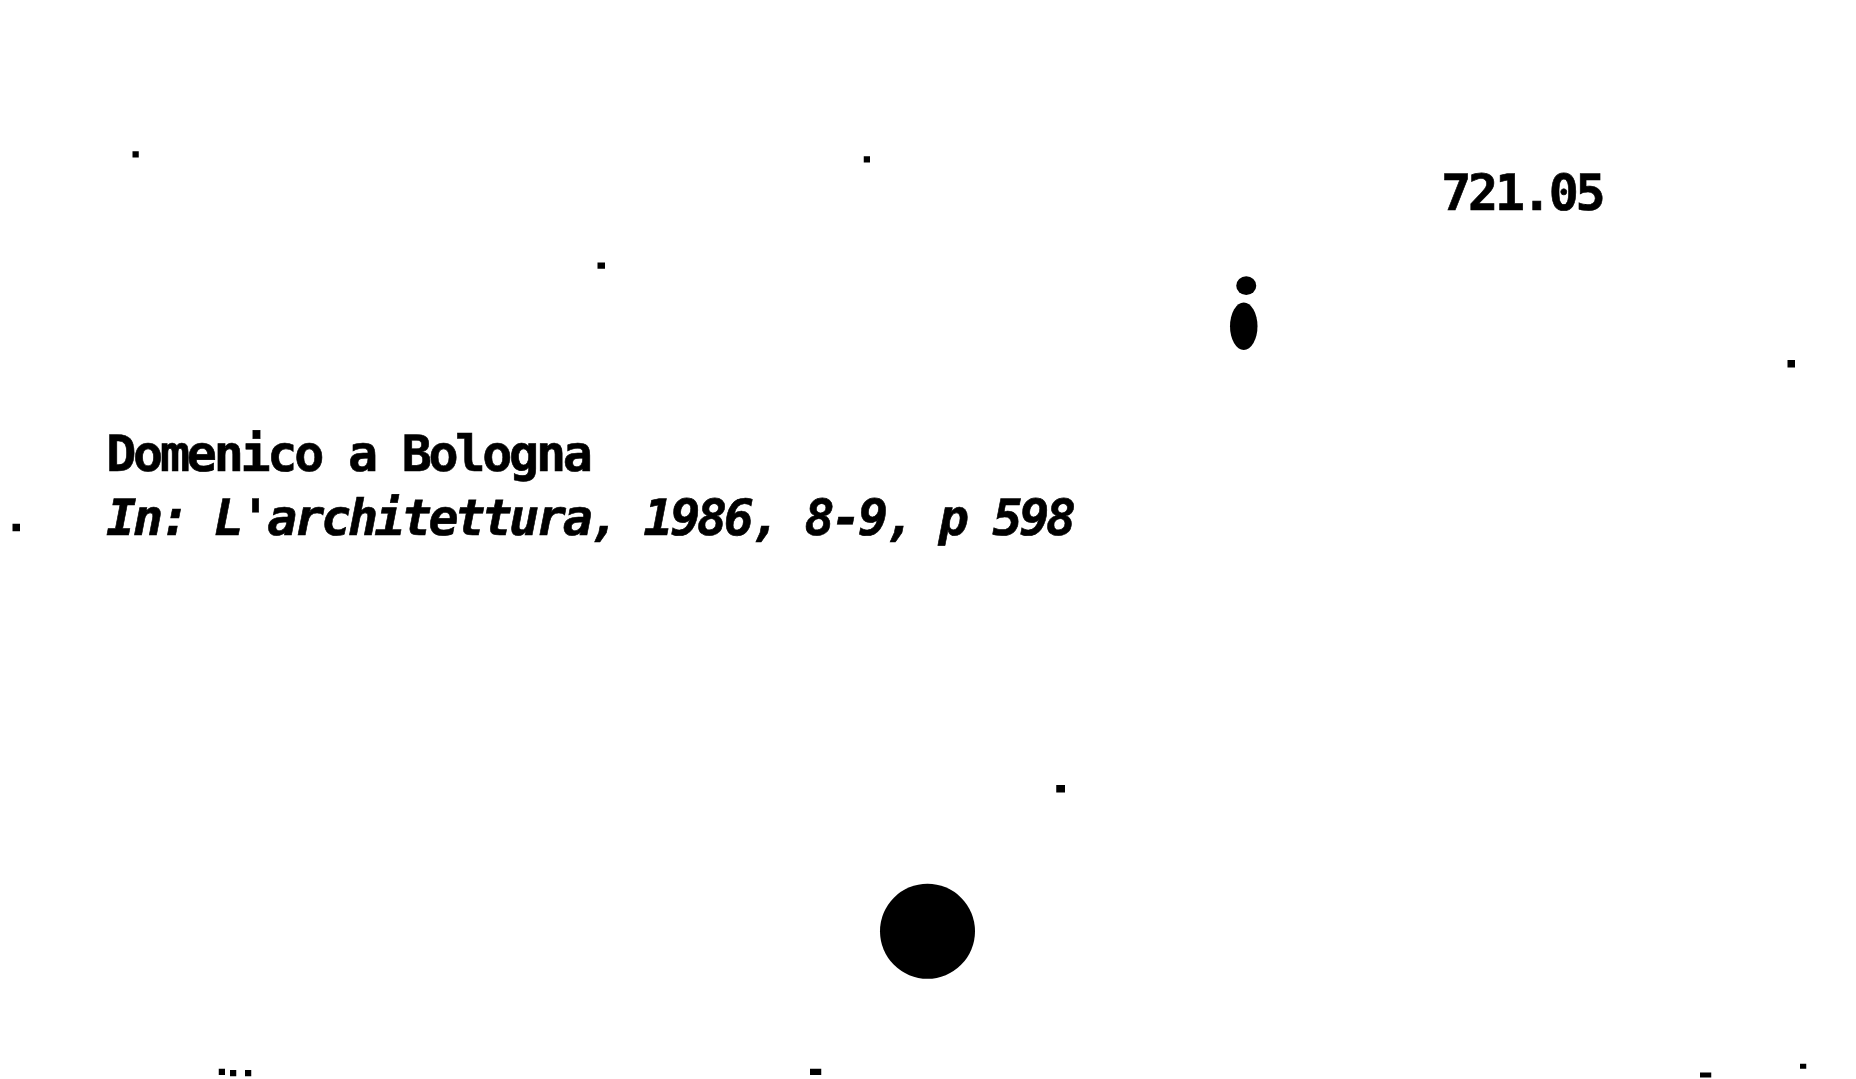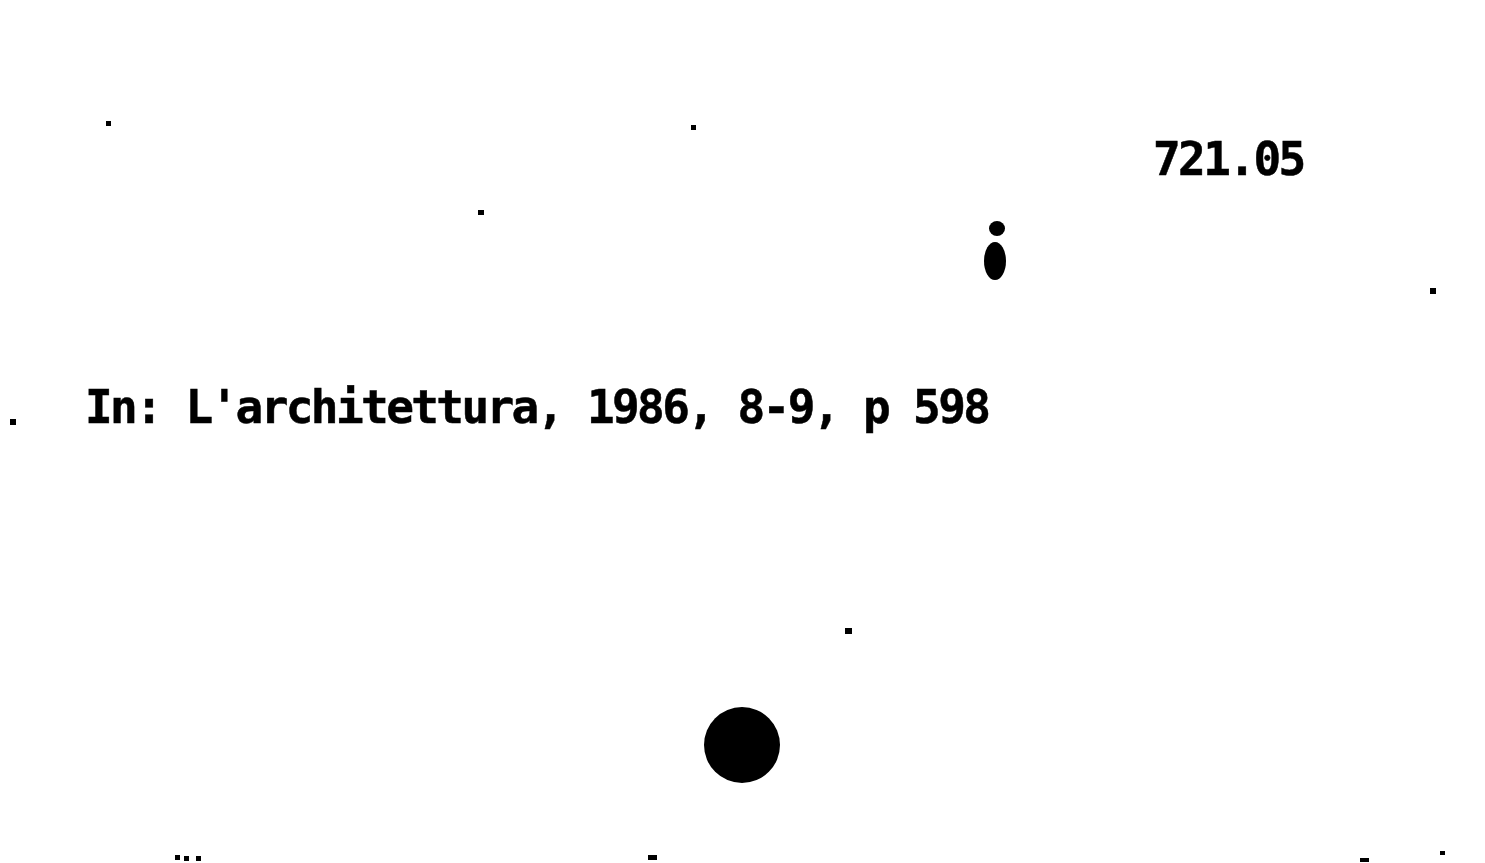--- a/index.html
+++ b/index.html
@@ -12,54 +12,56 @@
     width: 1485px;
     height: 863px;
     background: #ffffff;
     overflow: hidden;
     font-family: "DejaVu Sans Mono", "Liberation Mono", monospace;
     font-weight: bold;
     color: #000000;
   }
   .typed {
     position: absolute;
-    font-size: 46px;
+    font-size: 40px;
     letter-spacing: -2.6px;
     white-space: pre;
     -webkit-text-stroke: 0.5px #000;
   }
   .classnum {
     left: 1153px;
     top: 132px;
   }
   .title-block {
     left: 85px;
     top: 234px;
     line-height: 52px;
   }
   .source-line {
     left: 85px;
-    top: 380px;
+    top: 392px;
+    font-style: italic;
   }
   .mark {
     position: absolute;
     background: #000000;
   }
   .mark.round {
     border-radius: 50%;
   }
 </style>
 </head>
 <body>
 
 <div class="page">
 
   <div class="typed classnum">721.05</div>
 
   <div class="typed title-block">
+    <div>Domenico a Bologna</div>
   </div>
 
   <div class="typed source-line">In: L'architettura, 1986, 8-9, p 598</div>
 
   <div id="artifacts">
       <div class="mark round" style="left: 704px; top: 707px; width: 76px; height: 76px; background: rgb(0, 0, 0);"></div>
       <div class="mark round" style="left: 984px; top: 242px; width: 22px; height: 38px; background: rgb(0, 0, 0);"></div>
       <div class="mark round" style="left: 989px; top: 221px; width: 16px; height: 15px; background: rgb(0, 0, 0);"></div>
       <div class="mark" style="left: 106px; top: 121px; width: 5px; height: 5px; background: rgb(0, 0, 0);"></div>
       <div class="mark" style="left: 691px; top: 125px; width: 5px; height: 5px; background: rgb(0, 0, 0);"></div>

